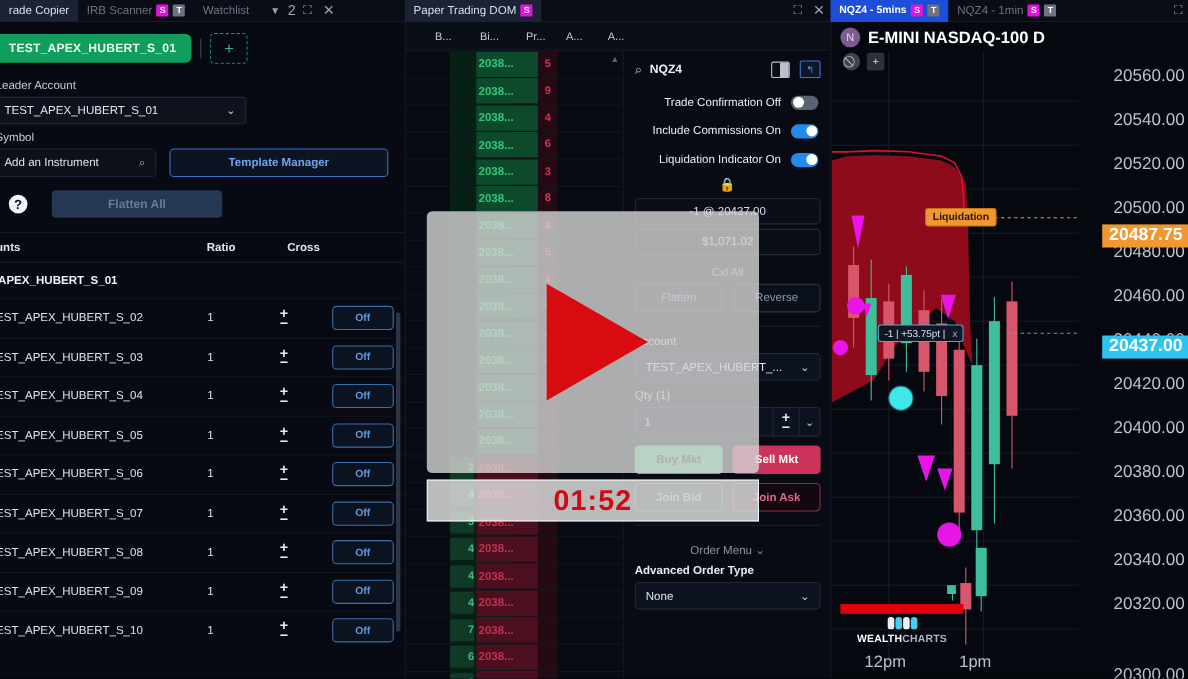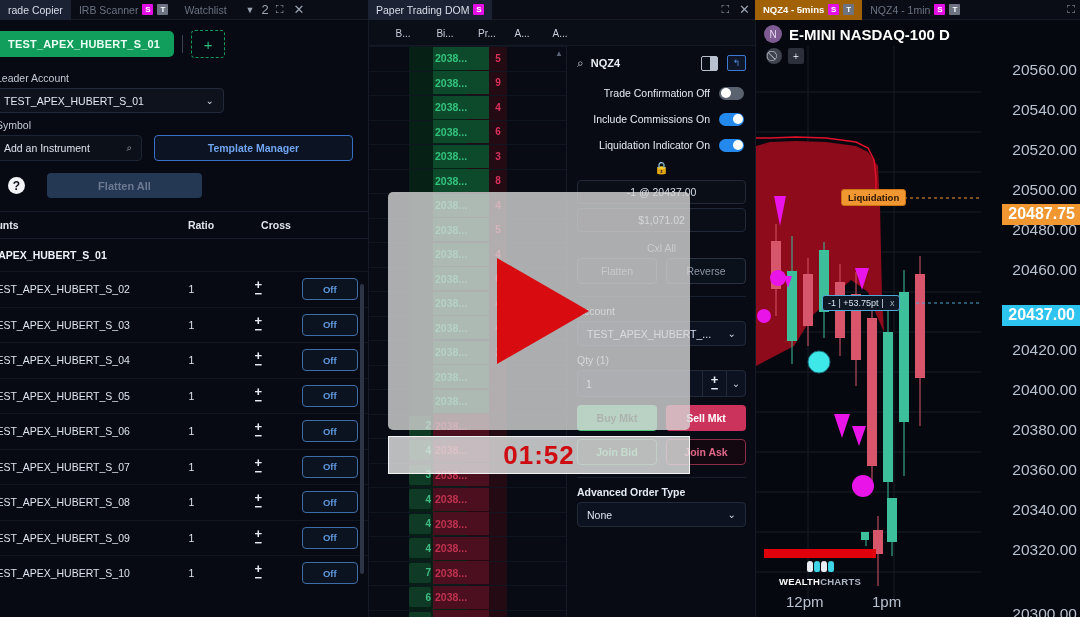--- a/index.html
+++ b/index.html
@@ -18,21 +18,21 @@
     display: flex; align-items: center;
     background: #0a0d15;
     border-bottom: 1px solid #151a26;
   }
   .tab {
     display: flex; align-items: center; gap: 4px;
     height: 20px; padding: 0 8px;
     font-size: 10.5px; white-space: nowrap;
   }
   .tab.active { background: #1b2233; color: #d9dee8; }
-  .tab.activeblue { background: #a16207; color: #ffffff; font-weight: bold; font-size: 9.5px; }
+  .tab.activeblue { background: #1d4ed8; color: #ffffff; font-weight: bold; font-size: 9.5px; }
   .tab.dim { color: #6b7384; }
   .badge-s {
     background: #e40fe4; color: #fff; font-size: 8px; font-weight: bold;
     width: 11px; height: 11px; line-height: 11px; text-align: center; border-radius: 1px;
   }
   .badge-t {
     background: #6d7380; color: #fff; font-size: 8px; font-weight: bold;
     width: 11px; height: 11px; line-height: 11px; text-align: center; border-radius: 1px;
   }
   .winbtn { color: #9aa3b2; font-size: 11px; padding: 0 5px; cursor: pointer; }
@@ -674,20 +674,24 @@
       <div class="mkt-row">
         <div class="buy-mkt">Buy Mkt</div>
         <div class="sell-mkt">Sell Mkt</div>
       </div>
       <div class="mkt-row">
         <div class="join-bid">Join Bid</div>
         <div class="join-ask">Join Ask</div>
       </div>
 
       <div class="hr"></div>
+      <div class="order-menu">
+        <span>Order Menu</span>
+        <span> ⌄</span>
+      </div>
       <div class="op-lbl" style="color:#e4eaf3;font-weight:bold;">Advanced Order Type</div>
       <div class="op-sel">
         <span>None</span>
         <span class="chev">⌄</span>
       </div>
     </div>
   </div>
 
   <div id="play-overlay">
     <div id="play-tri"></div>
@@ -800,21 +804,21 @@
           <circle cx="107" cy="440" r="11" fill="#e814e8"></circle>
         </g>
 
         <line x1="130" y1="152" x2="225" y2="152" stroke="#f19731" stroke-width="1" stroke-dasharray="3 3"></line>
         <line x1="160" y1="257" x2="225" y2="257" stroke="#4fa9d8" stroke-width="1" stroke-dasharray="3 3"></line>
       </svg>
 
       <div class="liq-tag" style="left:85px;top:143px;">
         <span>Liquidation</span>
       </div>
-      <div class="pos-tag" style="left:66px;top:249px;">
+      <div class="pos-tag" style="left:42px;top:249px;">
         <span>-1 | +53.75pt |</span>
         <span style="color:#9fb0c2;margin-left:4px;">x</span>
       </div>
     </div>
 
     <div id="price-axis">
         <div class="px-tick" style="top: 15px;">20560.00</div>
         <div class="px-tick" style="top: 55px;">20540.00</div>
         <div class="px-tick" style="top: 95px;">20520.00</div>
         <div class="px-tick" style="top: 135px;">20500.00</div>

